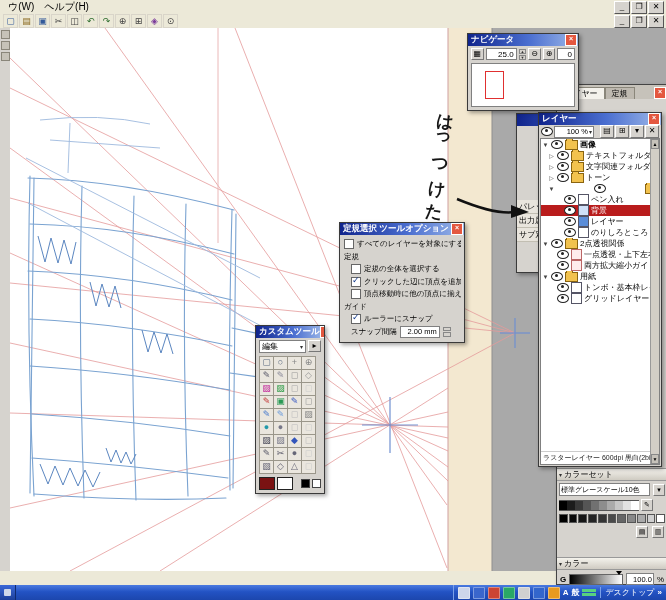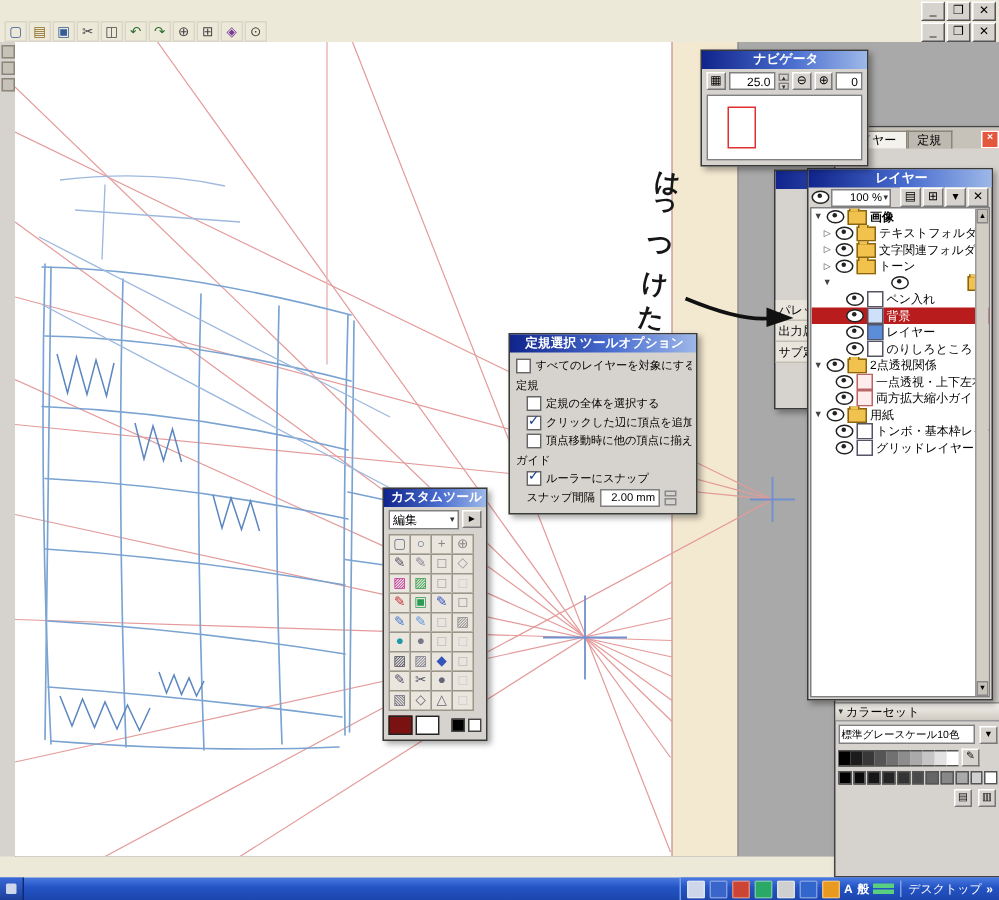--- a/index.html
+++ b/index.html
@@ -28,21 +28,21 @@
   .canvas{position:absolute;left:10px;top:28px;width:656px;height:543px;background:#a9a9a9;overflow:hidden;}
   .annotation{position:absolute;left:429px;top:102px;writing-mode:vertical-rl;font-size:17px;
               font-weight:bold;color:#161616;letter-spacing:3px;transform:rotate(7deg);z-index:10;}
   .annot-arrow{position:absolute;left:455px;top:193px;z-index:10;}
 
   
   .palette{position:absolute;background:#d6d3ce;border:1px solid #3a3a3a;
            box-shadow:2px 2px 4px rgba(0,0,0,.35);}
   .ptitle{height:12px;background:linear-gradient(90deg,#10248c,#4a6ed0 55%,#9db8e8);
           display:flex;align-items:center;color:#fff;font-size:8.5px;font-weight:bold;
-          padding:0 1px 0 3px;white-space:nowrap;overflow:hidden;flex-direction:column;}
+          padding:0 1px 0 3px;white-space:nowrap;overflow:hidden;}
   .pclose{margin-left:auto;width:10px;height:10px;background:#e4573f;border:1px solid #fff;
           color:#fff;font-size:7px;line-height:8px;text-align:center;font-weight:bold;flex:none;}
 
   
   #navigator{left:467px;top:33px;width:110px;z-index:13;}
   .nav-row{display:flex;align-items:center;gap:2px;padding:2px 3px 1px 3px;}
   .nav-ico{width:11px;height:10px;font-size:8px;line-height:10px;text-align:center;
            background:#d6d3ce;border:1px solid;border-color:#fff #777 #777 #fff;}
   .nav-box{height:10px;background:#fff;border:1px solid #808080;font-size:8px;
            display:flex;align-items:center;justify-content:flex-end;padding:0 2px;}
@@ -119,21 +119,21 @@
   
   #layers-palette{left:538px;top:112px;width:122px;height:353px;z-index:11;display:flex;flex-direction:column;}
   .lp-toolbar{height:13px;display:flex;align-items:center;gap:1px;padding:0 2px;}
   .lp-eye{flex:none;}
   .lp-opacity{width:36px;height:10px;background:#fff;border:1px solid #808080;font-size:7.5px;
               display:flex;align-items:center;justify-content:flex-end;padding:0 1px;gap:1px;}
   .lp-opacity b{font-size:6px;color:#333;}
   .lp-btn{width:12px;height:11px;font-size:8px;line-height:10px;text-align:center;
           background:#d6d3ce;border:1px solid;border-color:#fff #777 #777 #fff;}
   .lp-tree{flex:1;margin:0 1px 1px 1px;background:#fff;border:1px solid #808080;
-           display:flex;flex-direction:row;overflow:hidden;position:relative;}
+           display:flex;flex-direction:column;overflow:hidden;position:relative;}
   .lp-rows{padding-right:8px;}
   .lrow{height:11px;display:flex;align-items:center;gap:2px;font-size:8px;padding-left:1px;
         white-space:nowrap;overflow:hidden;}
   .lrow.selected{background:#b91c1c;color:#fff;}
   .lrow.bold .llabel{font-weight:bold;}
   .exp{width:7px;font-size:6px;color:#444;text-align:center;flex:none;}
   .lrow.selected .exp{color:#fff;}
   .eye{width:10px;height:7px;background:#fff;border:1px solid #222;border-radius:50%;
        position:relative;flex:none;}
   .eye::after{content:"";position:absolute;left:3px;top:1px;width:3px;height:3px;background:#222;border-radius:50%;}
@@ -172,20 +172,27 @@
   .caps-block i{display:block;width:14px;height:3px;background:#58d080;font-style:normal;}
   .tdivider{width:1px;height:11px;background:#7aa0e8;margin:0 1px;}
   .desktop-label{color:#fff;font-size:8px;white-space:nowrap;}
   .chev{color:#fff;font-size:8px;font-weight:bold;}
 </style>
 </head>
 <body>
 
 <div class="app">
 
+  <div class="menubar">
+    <div class="menu-items">
+
+    <span class="mi">ウ(W)</span>
+        <span class="mi">ヘルプ(H)</span>
+      </div>
+  </div>
   <div class="winbtns" style="right:2px;top:1px;">
     <span class="wb">_</span>
     <span class="wb">❐</span>
     <span class="wb">✕</span>
   </div>
 
   <div class="toolbar">
     <div class="tb-icons">
 
     <span class="tbi" style="color: rgb(51, 90, 154);">▢</span>
@@ -338,20 +345,34 @@
           <span class="csw" style="background: rgb(170, 170, 170);"></span>
           <span class="csw" style="background: rgb(208, 208, 208);"></span>
           <span class="csw" style="background: rgb(255, 255, 255);"></span>
         </div>
       <div class="cs-icons">
         <span class="cs-gbtn">▤</span>
         <span class="cs-gbtn">▥</span>
       </div>
     </div>
 
+    <div class="sec" style="top:472px;">
+      <div class="sec-head">
+        <span class="sh-ico">▾</span>
+        <span>カラー</span>
+      </div>
+      <div class="col-row">
+        <b>G</b>
+        <span class="col-slider">
+          <i class="col-marker"></i>
+        </span>
+        <span class="col-val">100.0</span>
+        <span>%</span>
+      </div>
+    </div>
   </div>
 
   <div class="palette" id="props-panel">
     <div class="ptitle"></div>
     <div class="pp-rows">
 
     <div class="pp-row">パレット</div>
         <div class="pp-row">出力属性</div>
         <div class="pp-row">サブ定規</div>
       </div>

